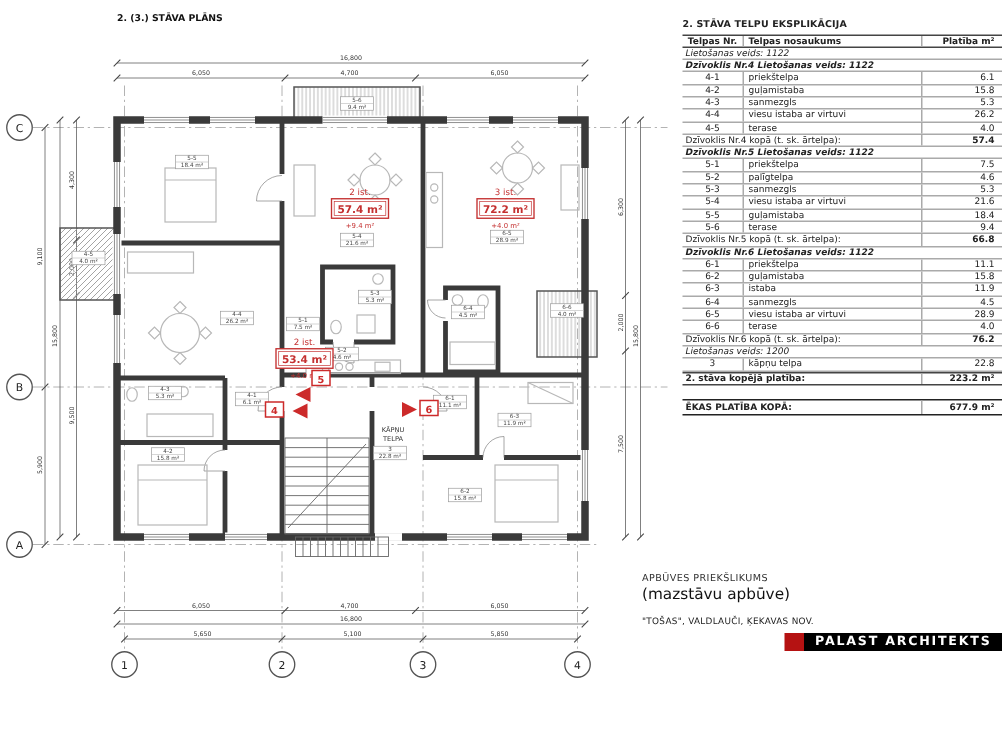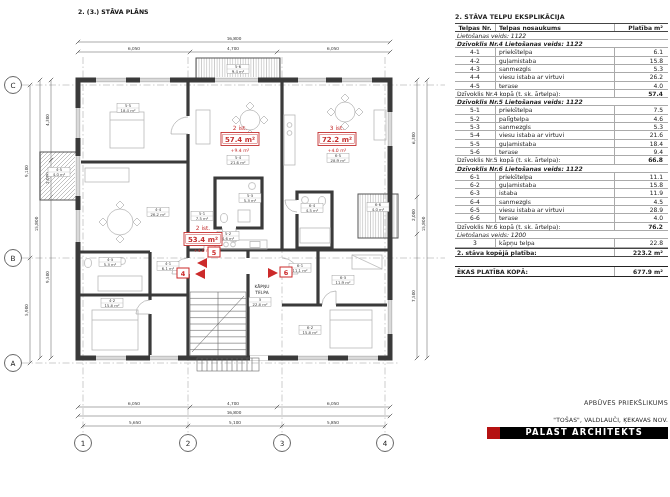--- a/index.html
+++ b/index.html
@@ -44,29 +44,29 @@
   .c2{flex:1;padding-left:3px}
   .c3{width:48px;flex:none;text-align:right;padding-right:5px;border-left:.5px solid #aaa}
   .cfull,.c12{flex:1;padding-left:2px}
   .usage .cfull{font-style:italic}
   .apt .cfull{font-weight:bold;font-style:italic}
   .total .c3,.floor_total .c3{font-weight:bold}
   .floor_total{font-weight:bold;border-top:1px solid #444;border-bottom:1.4px solid #444}
   .btotal{margin-top:9px;border-top:1.4px solid #222;border-bottom:1.4px solid #222;font-weight:bold;min-height:9.5px;line-height:9.5px}
 
   
-  .tblock{position:absolute;left:428px;top:399px;width:240px;text-align:right}
+  .tblock{position:absolute;left:428px;top:381px;width:240px;}
   .tb-note{font-size:6.4px;color:#333;letter-spacing:.3px}
   .tb-title{font-size:10.4px;font-weight:bold;text-decoration:underline;margin-top:13px;color:#000;white-space:nowrap}
   .tb-sub{font-size:10.2px;margin-top:2px;color:#111}
   .tb-sheet{font-size:11px;font-weight:bold;margin-top:15px;color:#000}
   .tb-addr{font-size:5.9px;margin-top:10px;letter-spacing:.2px;color:#222}
   .tb-firm{margin-top:4px;display:flex;justify-content:flex-end;align-items:stretch}
   .firm-red{width:13px;background:#b51212;flex:none}
-  .firm-bar{background:#000;color:#fff;font-weight:bold;font-size:8.4px;line-height:11.5px;padding:0 25px;letter-spacing:1.2px;white-space:nowrap}
+  .firm-bar{background:#000;color:#fff;font-weight:bold;font-size:8.4px;line-height:11.5px;padding:0 7px;letter-spacing:1.2px;white-space:nowrap}
 </style>
 </head>
 <body>
 
 <div class="stage">
 
 <svg width="450" height="497" viewBox="0 0 450 497">
   <defs>
     <pattern id="hatchD" patternUnits="userSpaceOnUse" width="4" height="4">
       <path d="M0 4L4 0" stroke="#9a9a9a" stroke-width=".6"></path>
@@ -600,20 +600,21 @@
         </div>
       </div>
   <div class="trow btotal">
     <span class="c12">ĒKAS PLATĪBA KOPĀ:</span>
     <span class="c3">677.9 m²</span>
   </div>
 </div>
 
 <div class="tblock">
   <div class="tb-note">APBŪVES PRIEKŠLIKUMS</div>
+  <div class="tb-sub">(mazstāvu apbūve)</div>
   <div class="tb-addr">"TOŠAS", VALDLAUČI, ĶEKAVAS NOV.</div>
   <div class="tb-firm">
     <span class="firm-red"></span>
     <span class="firm-bar">PALAST ARCHITEKTS</span>
   </div>
 </div>
 
 </div>
 
 </body></html>

